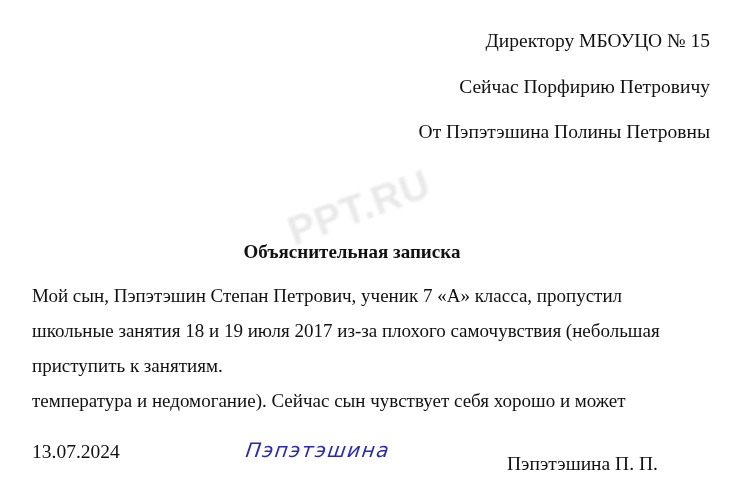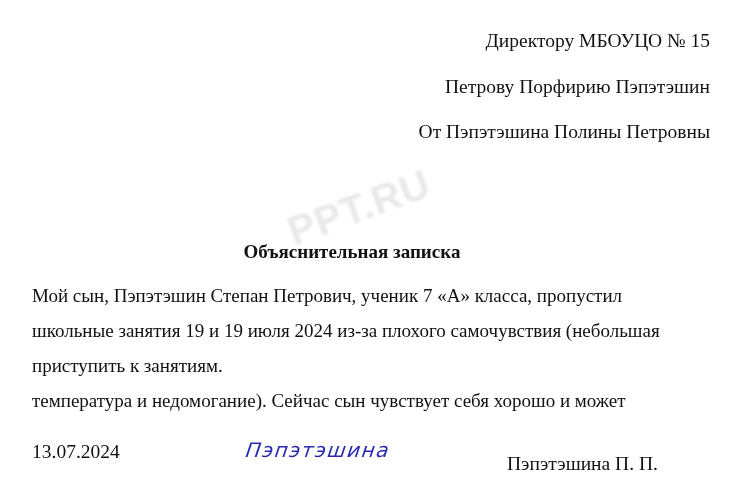--- a/index.html
+++ b/index.html
@@ -102,28 +102,28 @@
     }
   </style>
 </head>
 <body>
 
 <div class="page">
 
   <div class="watermark">PPT.RU</div>
 
   <div class="addressee-line line-1">Директору МБОУЦО № 15</div>
-  <div class="addressee-line line-2">Петрову Порфирию Пэпэтэшин</div>
+  <div class="addressee-line line-2">Сейчас Порфирию Петровичу</div>
   <div class="addressee-line line-3">От Пэпэтэшина Полины Петровны</div>
 
   <div class="title">Объяснительная записка</div>
 
   <div class="body-text">
     <span class="body-line">Мой сын, Пэпэтэшин Степан Петрович, ученик 7 «А» класса, пропустил</span>
-    <span class="body-line">школьные занятия 19 и 19 июля 2024 из-за плохого самочувствия (небольшая</span>
+    <span class="body-line">школьные занятия 18 и 19 июля 2017 из-за плохого самочувствия (небольшая</span>
     <span class="body-line">приступить к занятиям.</span>
     <span class="body-line">температура и недомогание). Сейчас сын чувствует себя хорошо и может</span>
   </div>
 
   <div class="footer-date">13.07.2024</div>
   <div class="footer-signature">Пэпэтэшина</div>
   <div class="footer-name">Пэпэтэшина П. П.</div>
 
 </div>
 

